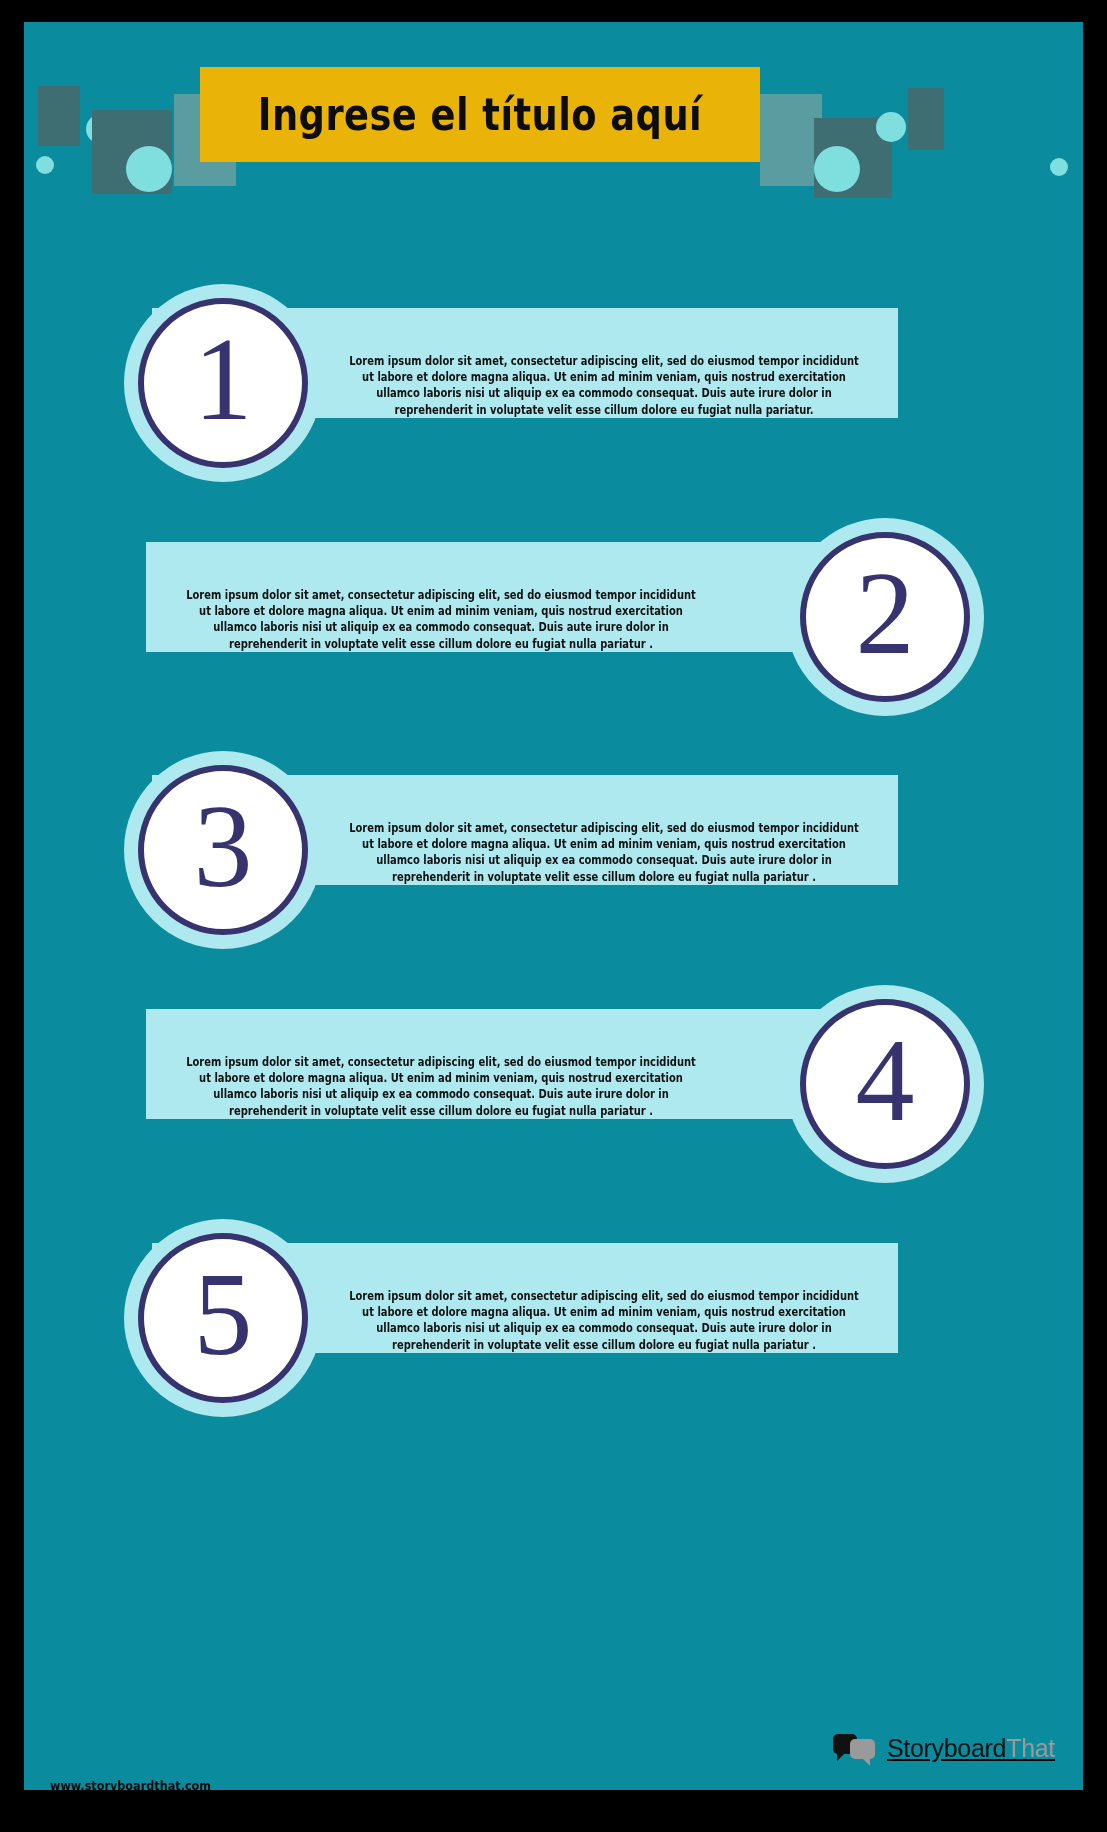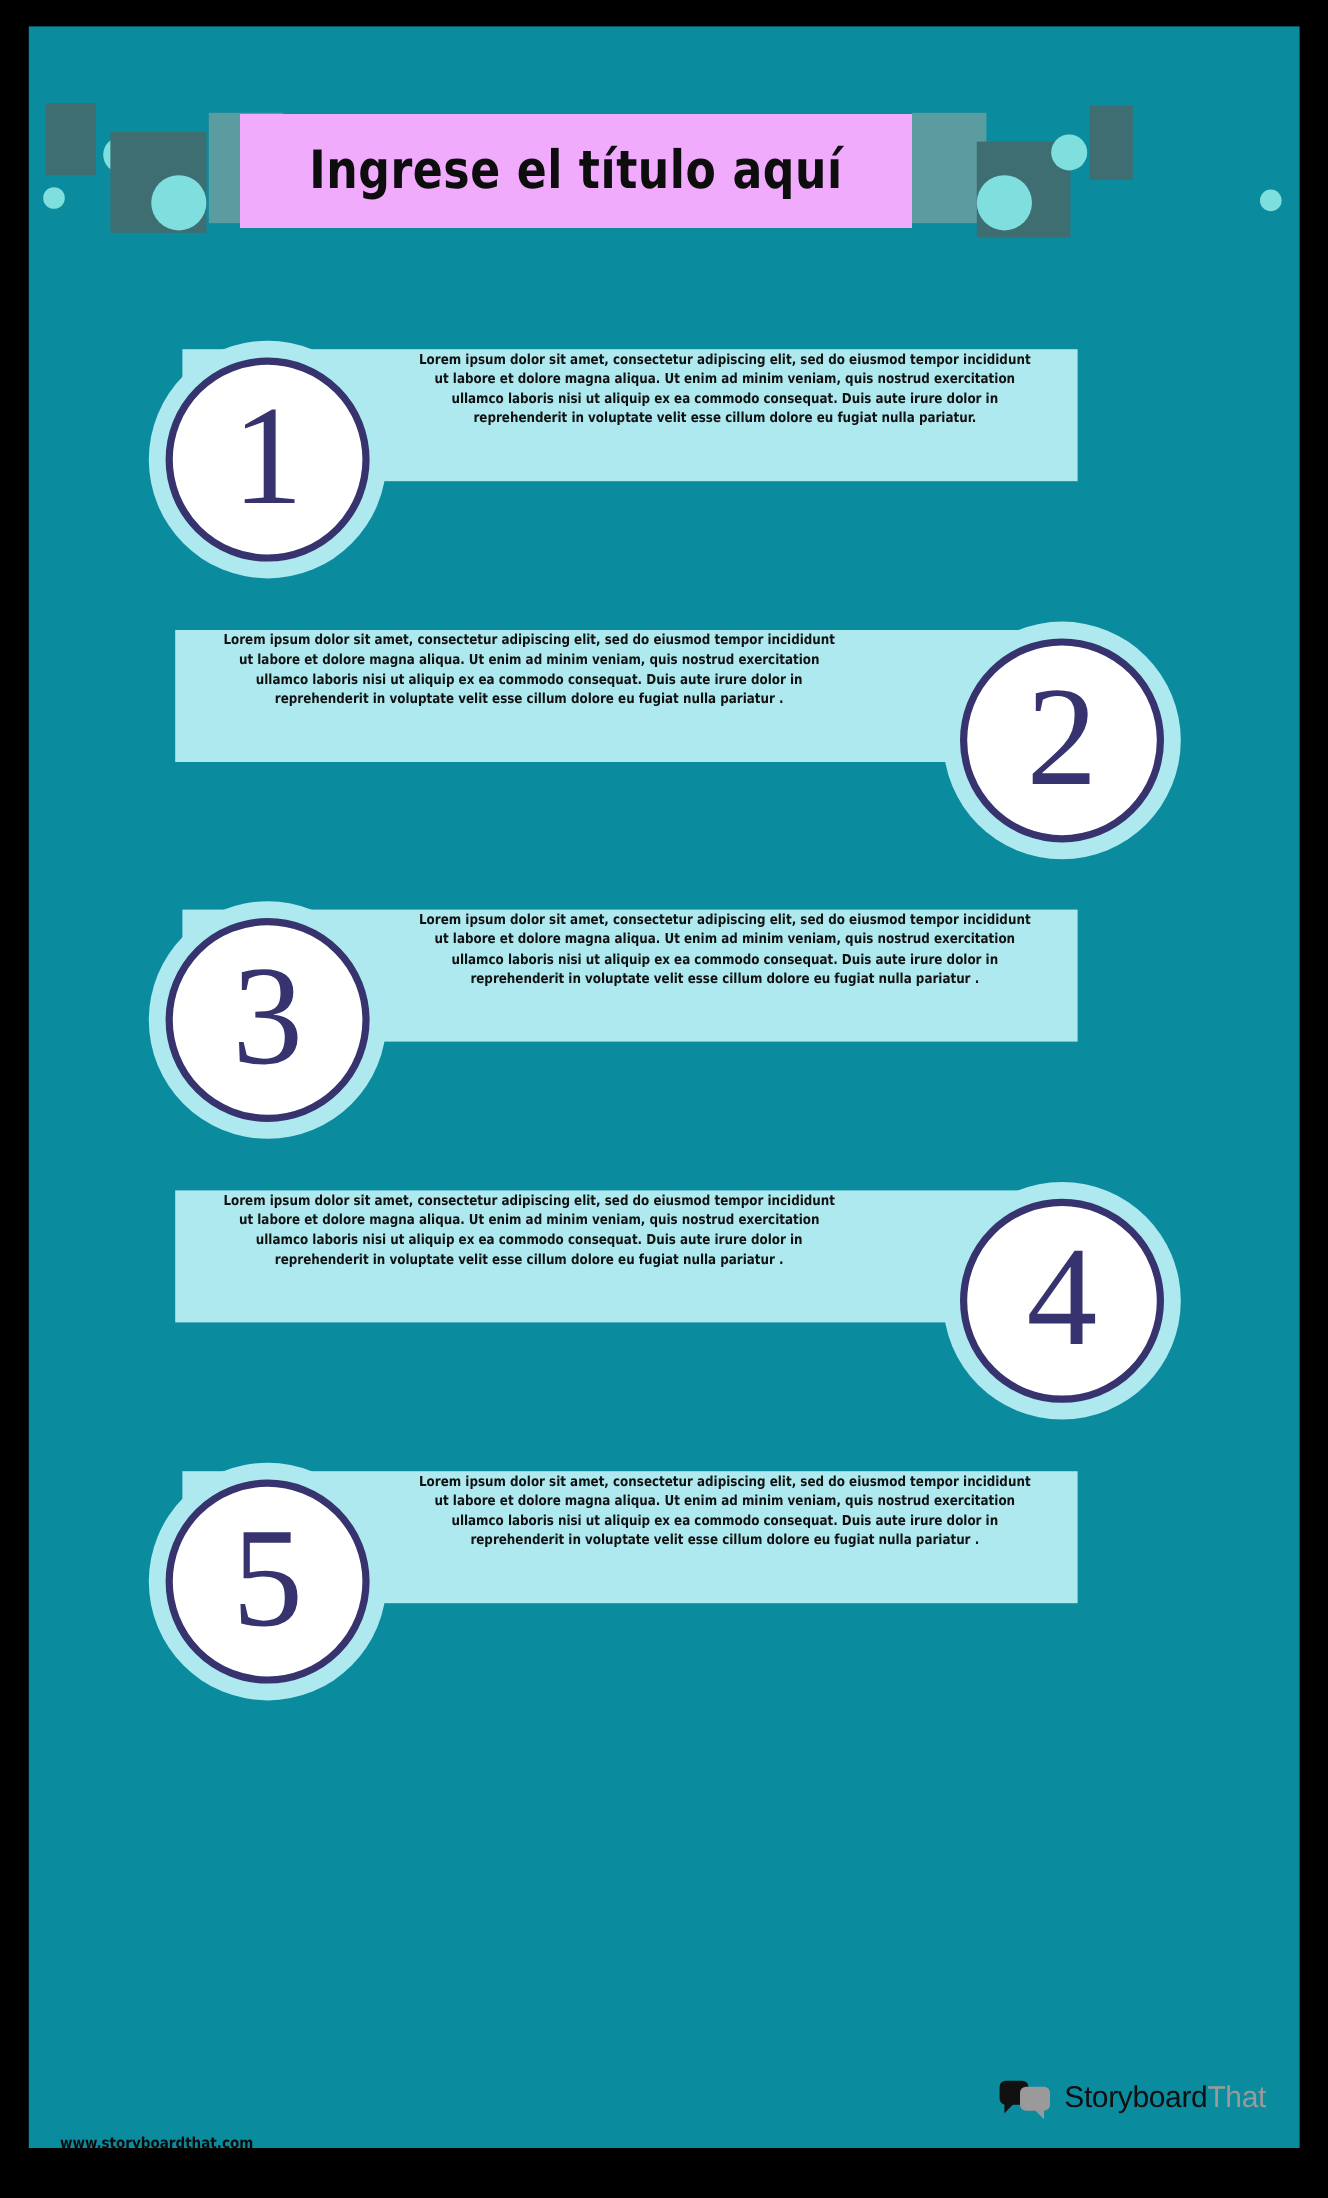--- a/index.html
+++ b/index.html
@@ -38,26 +38,25 @@
   .deco-rect-dark { background: #3f6e72; }
   .deco-rect-mid  { background: #5a9ca0; }
   .deco-circle    { border-radius: 50%; background: #7fdfdf; }
 
   #title-band {
     position: absolute;
     left: 176px;
     top: 45px;
     width: 560px;
     height: 95px;
-    background: #f0abfc;
+    background: #eab308;
     display: flex;
     align-items: center;
     justify-content: center;
     z-index: 6;
-    margin-top: 28px;
   }
   #title-text {
     font-family: "DejaVu Sans Condensed", "Liberation Sans Narrow", "Liberation Sans", sans-serif;
     font-weight: bold;
     font-size: 44px;
     color: #0d0d0d;
     letter-spacing: 0.5px;
     white-space: nowrap;
     transform: scaleX(0.93);
   }
@@ -65,25 +64,25 @@
   
   .row {
     position: absolute;
     left: 0;
     width: 1059px;
     height: 200px;
   }
 
   .bar {
     position: absolute;
-    top: 7px;
+    top: 24px;
     height: 110px;
     background: #ade9ef;
     display: flex;
-    align-items: flex-start;
+    align-items: flex-end;
     box-sizing: border-box;
   }
   .bar.left-circle {
     left: 128px;
     width: 746px;
     padding-left: 180px;
     padding-right: 22px;
   }
   .bar.right-circle {
     left: 122px;
@@ -196,20 +195,21 @@
     content: "";
     position: absolute;
     right: 5px; bottom: -7px;
     border-right: 8px solid #9a9a9a;
     border-bottom: 8px solid transparent;
   }
   #logo-text {
     font-family: "Liberation Sans", sans-serif;
     font-size: 25px;
     letter-spacing: -0.3px;
+    text-decoration: underline;
   }
   #logo-text .w1 { color: #101010; }
   #logo-text .w2 { color: #9a9a9a; }
 </style>
 </head>
 <body>
 
 <div id="poster">
   <div id="canvas">
 

